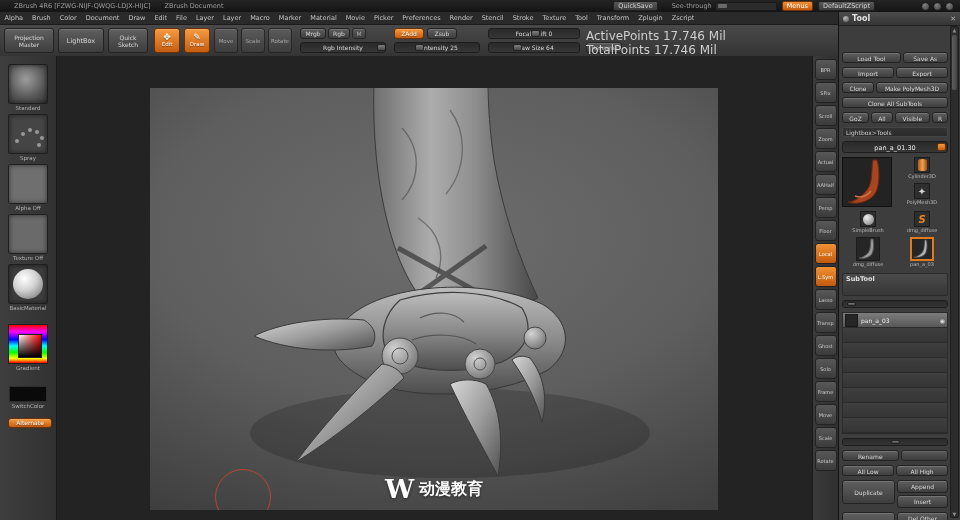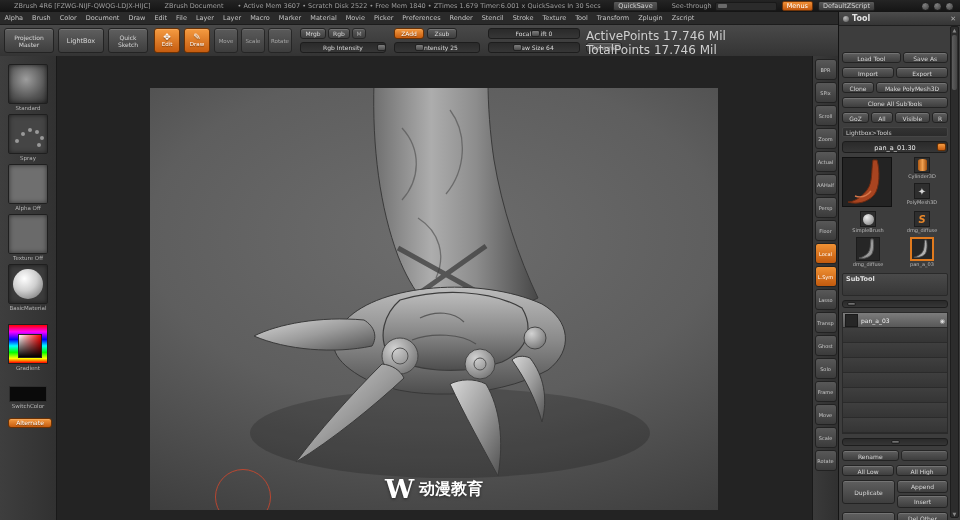--- a/index.html
+++ b/index.html
@@ -137,21 +137,20 @@
   #scrollbar .arr-dn{position:absolute;bottom:0;left:0;right:0;}
 </style>
 </head>
 <body>
 
 <div id="app">
 
   <div id="titlebar">
     <span class="tseg">ZBrush 4R6 [FZWG-NIJF-QWQG-LDJX-HIJC]</span>
     <span class="tseg">ZBrush Document</span>
-    <span class="tseg">• Active Mem 3607 • Scratch Disk 2522 • Free Mem 1840 • ZTimes 1.679 Timer:6.001 x QuickSaves In 30 Secs</span>
     <span class="tbtn" style="margin-left:auto">QuickSave</span>
     <span class="tseg">See-through</span>
     <span class="ttrack">
         <i></i>
       </span>
     <span class="tbtn orange">Menus</span>
     <span class="tbtn">DefaultZScript</span>
     <span id="win-controls">
       <span></span>
       <span></span>

